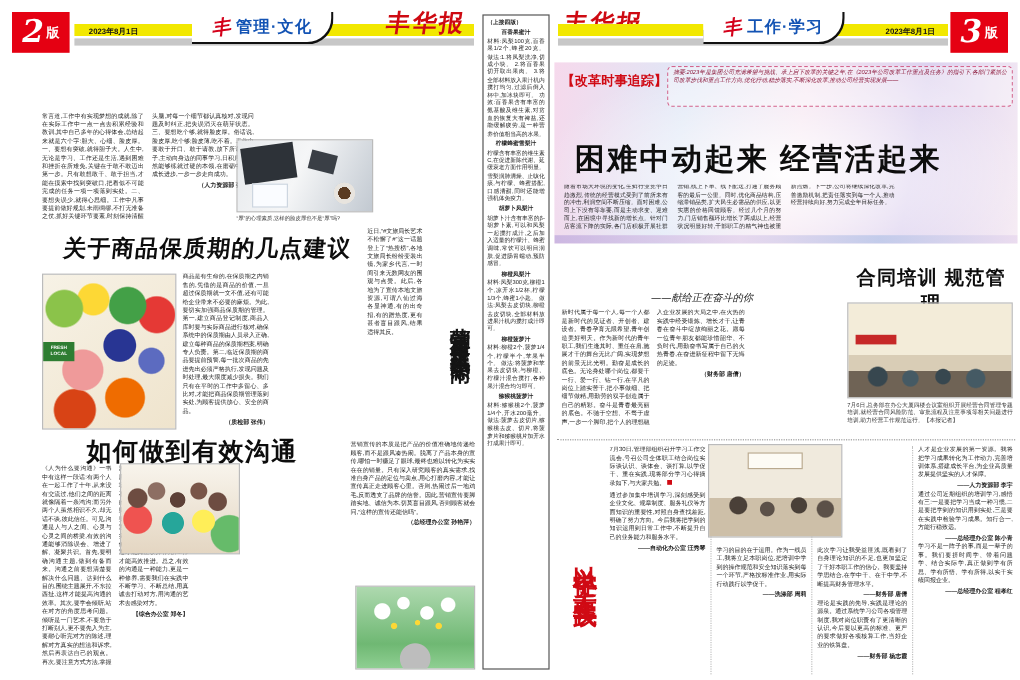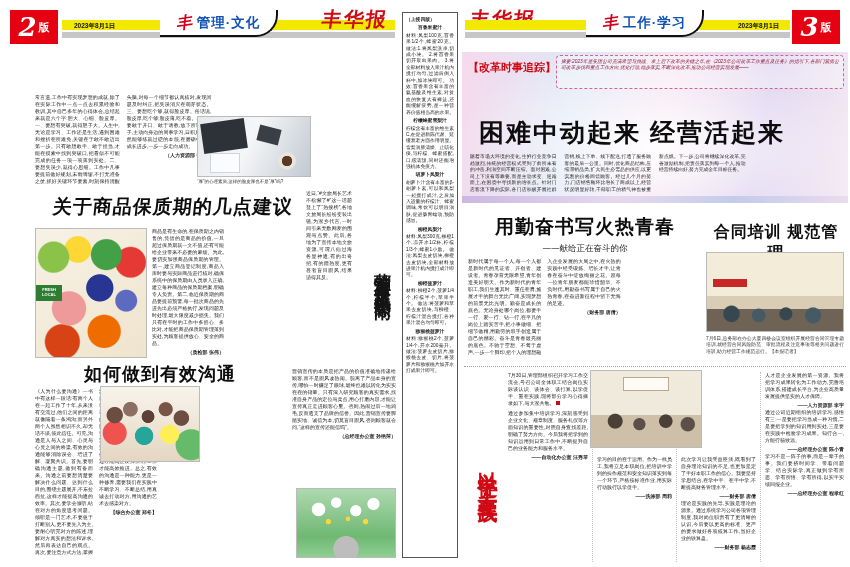--- a/index.html
+++ b/index.html
@@ -36,21 +36,21 @@
   .panel { position:absolute; left:462px; top:52px; width:386px; height:151px;
            background:
              radial-gradient(ellipse at 50% 62%, rgba(255,255,255,0.95) 0%, rgba(255,255,255,0) 75%),
              linear-gradient(100deg,#f6d9ec, #dfe7f6 28%, #f4e2ef 52%, #ddd2ef 76%, #f6ecf4);
            overflow:hidden; }
   .panel::after { content:""; position:absolute; left:0; bottom:0; width:100%; height:7px;
                   background:linear-gradient(90deg,#c3aede,#e3d3ec 40%,#b9c6e8 70%,#e8d8ee); opacity:.8; }
   .label { position:absolute; font-family:"DejaVu Serif",serif; font-weight:bold; color:#d00a14; font-size:11px; }
   .summary { position:absolute; border:1px dashed #d4648c; color:#8a1538; font-size:4.8px; line-height:6.4px;
              padding:3px 4px; text-align:justify; font-style:italic; border-radius:4px; background:rgba(255,255,255,0.35); }
-  .subtitle { position:absolute; font-family:"DejaVu Serif",serif; font-size:8.5px; color:#222; text-align:center; }
+  .subtitle { position:absolute; font-family:"DejaVu Serif",serif; font-size:8.5px; color:#222; text-align:center;font-style:italic; }
   .dotline { position:absolute; border-top:1px dotted #9a9a9a; }
   .study-col { position:absolute; font-size:5px; line-height:7px; text-align:justify; color:#1c1c1c; overflow:hidden; }
   .study-col + .study-col { border-left:1px dotted #c0c0c0; padding-left:4px; }
   .red-sq { display:inline-block; width:4px; height:4px; background:#d00a14; margin-left:2px; }
   .vred { color:#d00a14; font-weight:bold; }
   
   .ph-desk { background:linear-gradient(115deg,#e6e9ec,#f5f6f7 45%,#c2c9d1); }
   .ph-desk .laptop { position:absolute; left:4px; top:4px; width:44px; height:30px; background:#2d3238; transform:rotate(-8deg); }
   .ph-desk .pad { position:absolute; left:12px; top:36px; width:30px; height:20px; background:#fafcff;
                   border:1px solid #cdd6e0; }
@@ -143,21 +143,21 @@
   <div class="col-text" style="left:152px; top:228px; width:150px; height:132px; columns:2; column-gap:6px;">
     <span>商品是有生命的,在保质期之内销售的,凭借的是商品的价值,一旦超过保质期就一文不值,还有可能给企业带来不必要的麻烦。为此,要切实加强商品保质期的管理。第一,建立商品登记制度,商品入库时要与实际商品进行核对,确保系统中的保质期由人员录入正确,建立每种商品的保质期档案,明确专人负责。第二,临近保质期的商品要提前预警,每一批次商品的先进先出必须严格执行,发现问题及时处理,最大限度减少损失。我们只有在平时的工作中多留心、多比对,才能把商品保质期管理落到实处,为顾客提供放心、安全的商品。</span>
     <div class="att">（质检部 张伟）</div>
   </div>
 
   <div class="col-text" style="left:306px; top:190px; width:46px; height:170px;">
     <span>近日,“#文旅局长艺术不松懈了#”这一话题登上了“热搜榜”,各地文旅局长纷纷变装出镜,为家乡代言,一时间引来无数网友的围观与点赞。此后,各地为了宣传本地文旅资源,可谓八仙过海各显神通,有的出奇招,有的蹭热度,更有甚者盲目跟风,结果适得其反。</span>
   </div>
   <div class="vtitle" style="left:355px; top:188px; width:40px; height:174px; font-size:17px;">营销宣传不是跟风凑热闹</div>
 
-  <div class="headline" style="left:35px; top:362px; width:250px; font-size:18px;">如何做到有效沟通</div>
+  <div class="headline" style="left:35px; top:362px; width:250px; font-size:21px;">如何做到有效沟通</div>
   <div class="col-text" style="left:35px; top:388px; width:250px; height:172px; columns:4; column-gap:6px;">
     <span>《人为什么要沟通》一书中有这样一段话:有两个人在一起工作了十年,从来没有交流过,他们之间的距离就像隔着一条鸿沟;而另外两个人虽然相识不久,却无话不谈,彼此信任。可见,沟通是人与人之间、心灵与心灵之间的桥梁,有效的沟通能够消除误会、增进了解、凝聚共识。首先,要明确沟通主题,做到有备而来。沟通之前要想清楚要解决什么问题、达到什么目的,围绕主题展开,不东拉西扯,这样才能提高沟通的效率。其次,要学会倾听,站在对方的角度思考问题。倾听是一门艺术,不要急于打断别人,更不要先入为主,要耐心听完对方的陈述,理解对方真实的想法和诉求,然后再表达自己的观点。再次,要注意方式方法,掌握沟通的艺术。同样一句话,用不同的语气、在不同的场合说出来,效果可能截然不同,要因人因事选择恰当的表达方式,做到既坚持原则,又不失温度。最后,沟通要及时反馈,形成闭环。沟通不是说完就完,要跟踪落实情况,及时反馈进展,发现偏差及时纠正,只有这样,沟通才能真正发挥作用,工作才能高效推进。总之,有效的沟通是一种能力,更是一种修养,需要我们在实践中不断学习、不断总结,用真诚去打动对方,用沟通的艺术去感染对方。</span>
     <div class="att">【综合办公室 郑冬】</div>
   </div>
   <div class="photo ph-people" style="left:100px; top:386px; width:100px; height:76px;"></div>
 
   <div class="col-text" style="left:292px; top:368px; width:104px; height:116px;">
     <span>营销宣传的本质是把产品的价值准确地传递给顾客,而不是跟风凑热闹。脱离了产品本身的宣传,哪怕一时赚足了眼球,最终也难以转化为实实在在的销量。只有深入研究顾客的真实需求,找准自身产品的定位与卖点,用心打磨内容,才能让宣传真正走进顾客心里。否则,热闹过后一地鸡毛,反而透支了品牌的信誉。因此,营销宣传要脚踏实地、诚信为本,切莫盲目跟风,否则顾客就会问,“这样的宣传还能信吗”。</span>
     <div class="att">（总经理办公室 孙艳萍）</div>
   </div>
@@ -193,21 +193,20 @@
   </div>
 
   <div class="panel"></div>
   <div class="label" style="left:468px; top:60px;text-align:right;">【改革时事追踪】</div>
   <div class="summary" style="left:556px; top:55px; width:288px; height:34px;">摘要:2023年是集团公司充满希望与挑战、承上启下改革的关键之年,在《2023年公司改革工作重点及任务》的指引下,各部门紧抓公司改革步伐和重点工作方向,优化行动,稳步落实,不断深化改革,推动公司经营实现发展——</div>
   <div class="headline" style="left:462px; top:116px; width:340px; font-size:25px; letter-spacing:2px;">困难中动起来  经营活起来</div>
   <div class="col-text" style="left:470px; top:154px; width:370px; height:44px; columns:4; column-gap:8px; font-size:4.8px; line-height:6.5px;">
     <span>随着市场大环境的变化,生鲜行业竞争日趋激烈,传统的经营模式受到了前所未有的冲击,利润空间不断压缩。面对困难,公司上下没有等靠要,而是主动求变、迎难而上,在困境中寻找新的增长点。针对门店客流下降的实际,各门店积极开展社群营销,线上下单、线下配送,打通了服务顾客的最后一公里。同时,优化商品结构,压缩滞销品类,扩大民生必需品的供应,以更实惠的价格回馈顾客。经过几个月的努力,门店销售额环比增长了两成以上,经营状况明显好转,干部职工的精气神也被重新点燃。下一步,公司将继续深化改革,完善激励机制,把责任落实到每一个人,推动经营持续向好,努力完成全年目标任务。</span>
   </div>
 
-  <div class="headline" style="left:470px; top:214px; width:230px; font-size:19px;">用勤奋书写火热青春</div>
   <div class="subtitle" style="left:470px; top:243px; width:230px;">——献给正在奋斗的你</div>
   <div class="col-text" style="left:468px; top:258px; width:232px; height:102px; columns:3; column-gap:6px;">
     <span>新时代属于每一个人,每一个人都是新时代的见证者、开创者、建设者。青春孕育无限希望,青年创造美好明天。作为新时代的青年职工,我们生逢其时、重任在肩,施展才干的舞台无比广阔,实现梦想的前景无比光明。勤奋是成长的底色。无论身处哪个岗位,都要干一行、爱一行、钻一行,在平凡的岗位上踏实苦干,把小事做细、把细节做精,用勤劳的双手创造属于自己的精彩。奋斗是青春最亮丽的底色。不驰于空想、不骛于虚声,一步一个脚印,把个人的理想融入企业发展的大局之中,在火热的实践中经受锻炼、增长才干,让青春在奋斗中绽放绚丽之花。愿每一位青年朋友都能珍惜韶华、不负时代,用勤奋书写属于自己的火热青春,在奋进新征程中留下无悔的足迹。</span>
     <div class="att">（财务部 唐倩）</div>
   </div>
 
   <div class="headline" style="left:706px; top:222px; width:140px; font-size:16px;">合同培训 规范管理</div>
   <div class="photo ph-class" style="left:706px; top:252px; width:138px; height:80px;">
     <div class="banner"></div>
   </div>

